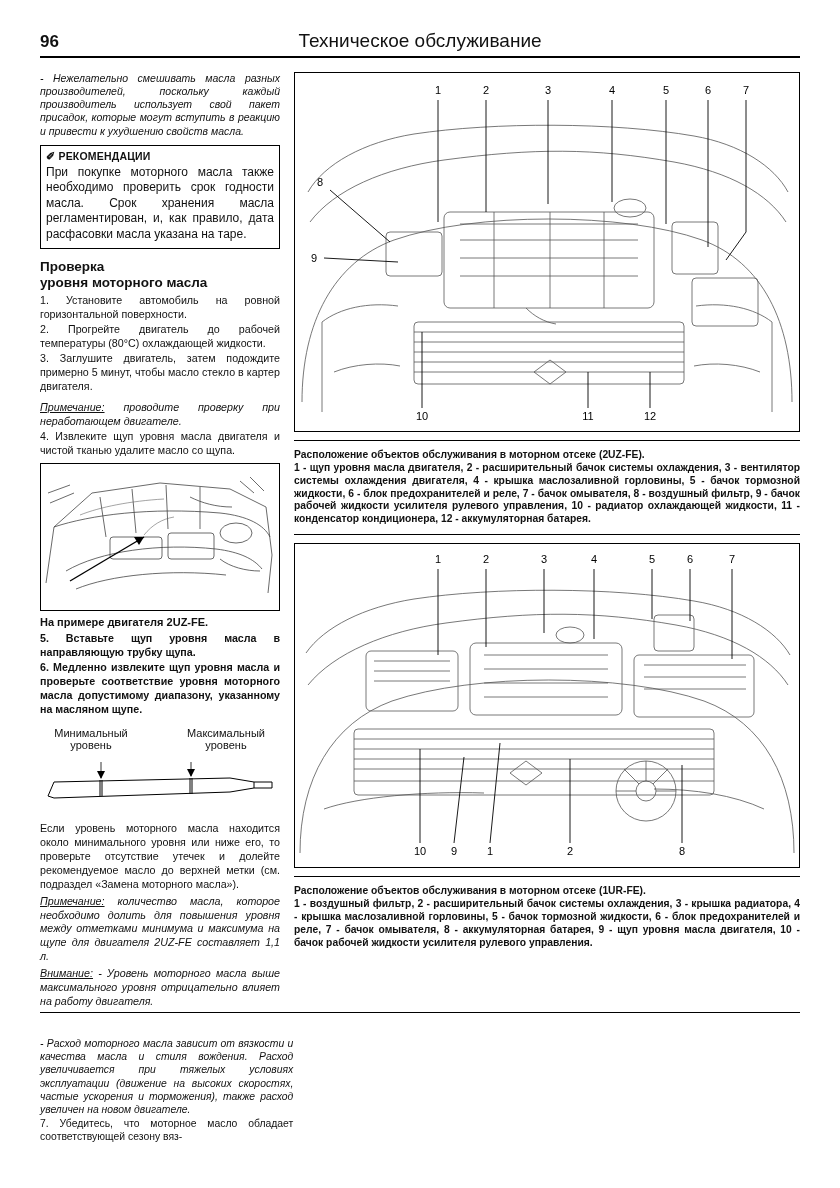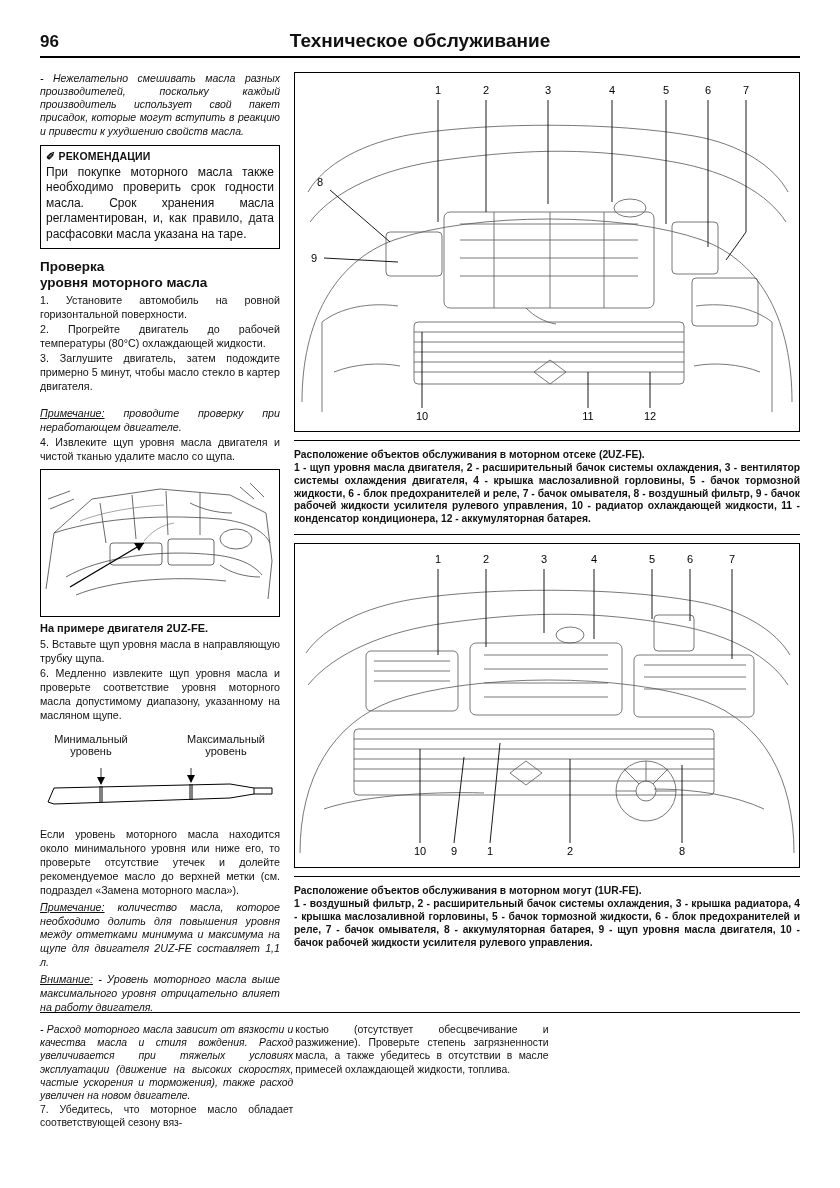--- a/index.html
+++ b/index.html
@@ -23,21 +23,21 @@
     align-items: flex-end;
     border-bottom: 2px solid #000;
     padding-bottom: 4px;
     margin-bottom: 14px;
   }
   .pg-num {
     font-size: 17px; font-weight: bold; width: 60px;
   }
   .pg-title {
     flex: 1; text-align: center;
-    font-size: 19px; font-weight: bold;
+    font-size: 19px; font-weight: normal;
     padding-right: 60px;
   }
   
   .cols {
     display: flex;
     gap: 14px;
     height: 1035px;
   }
   .col-left { width: 240px; position: relative; }
   .col-right { width: 506px; position: relative; }
@@ -103,23 +103,23 @@
 
   hr.rule { border: none; border-top: 1px solid #000; margin: 8px 0; }
 
   
   .bottom {
     position: absolute;
     left: 40px; right: 40px;
     top: 1000px;
     height: 140px;
     display: flex;
-    gap: 2px;
+    gap: 14px;
     border-top: 1px solid #000;
-    padding-top: 10px;
+    padding-top: 24px;
   }
   .bcol { width: 33.33%; font-size: 10.4px; line-height: 1.27; text-align: justify; }
   .bcol p { margin: 0 0 1px 0; }
 </style>
 </head>
 <body>
 
 <div class="page">
 
   <div class="pg-header">
@@ -145,21 +145,21 @@
 
       <h2 class="sec" style="white-space:pre-line;">Проверка
 уровня моторного масла</h2>
 
       <div class="body-txt">
         <p>1. Установите автомобиль на ровной горизонтальной поверхности.</p>
         <p>2. Прогрейте двигатель до рабочей температуры (80°C) охлаждающей жидкости.</p>
         <p>3. Заглушите двигатель, затем подождите примерно 5 минут, чтобы масло стекло в картер двигателя.</p>
       </div>
 
-      <div class="body-txt note-it" style="margin-top:13px;">
+      <div class="body-txt note-it" style="margin-top:7px;">
         <span class="u">Примечание:</span><span> проводите проверку при неработающем двигателе.</span>
       </div>
 
       <div class="body-txt" style="margin-top:1px;">
         <p>4. Извлеките щуп уровня масла двигателя и чистой тканью удалите масло со щупа.</p>
       </div>
 
       <div class="fig" style="height:148px;margin-top:6px;">
         <svg viewBox="0 0 240 148" preserveAspectRatio="none">
           <rect x="0.5" y="0.5" width="239" height="147" fill="#fff" stroke="#000" stroke-width="1"></rect>
@@ -182,21 +182,21 @@
           </g>
           <polygon points="104,74 94,74 99,82" fill="#000"></polygon>
           <g stroke="#666" fill="none" stroke-width="0.6">
             <path d="M104 72 C112 62, 122 56, 134 54"></path>
             <path d="M40 52 C60 44, 90 38, 124 36"></path>
           </g>
         </svg>
       </div>
       <div class="fig-label">На примере двигателя 2UZ-FE.</div>
 
-      <div class="body-txt" style="margin-top:4px;">
+      <div class="body-txt" style="margin-top:4px;font-weight:bold;">
         <p>5. Вставьте щуп уровня масла в направляющую трубку щупа.</p>
         <p>6. Медленно извлеките щуп уровня масла и проверьте соответствие уровня моторного масла допустимому диапазону, указанному на масляном щупе.</p>
       </div>
 
       <div class="dipstick-wrap">
         <div style="display:flex;justify-content:space-between;padding:0 8px;">
           <div class="dip-lbl" style="white-space:pre-line;width:86px;">Минимальный
 уровень</div>
           <div class="dip-lbl" style="white-space:pre-line;width:92px;">Максимальный
 уровень</div>
@@ -355,30 +355,29 @@
             <text x="196" y="312">1</text>
             <text x="276" y="312">2</text>
             <text x="388" y="312">8</text>
           </g>
         </svg>
       </div>
 
       <hr class="rule">
 
       <div class="caption">
-        <span class="cap-title">Расположение объектов обслуживания в моторном могут (1UR-FE).</span>
+        <span class="cap-title">Расположение объектов обслуживания в моторном отсеке (1UR-FE).</span>
         <div style="font-weight:bold;">1 - воздушный фильтр, 2 - расширительный бачок системы охлаждения, 3 - крышка радиатора, 4 - крышка маслозаливной горловины, 5 - бачок тормозной жидкости, 6 - блок предохранителей и реле, 7 - бачок омывателя, 8 - аккумуляторная батарея, 9 - щуп уровня масла двигателя, 10 - бачок рабочей жидкости усилителя рулевого управления.</div>
       </div>
 
     </div>
   </div>
 
   <div class="bottom" style="position:absolute;left:40px;right:40px;top:1012px;">
     <div class="bcol">
       <p class="note-it">- Расход моторного масла зависит от вязкости и качества масла и стиля вождения. Расход увеличивается при тяжелых условиях эксплуатации (движение на высоких скоростях, частые ускорения и торможения), также расход увеличен на новом двигателе.</p>
       <p>7. Убедитесь, что моторное масло обладает соответствующей сезону вяз-</p>
     </div>
     <div class="bcol">
-      <p>костью (отсутствует обесцвечивание и разжижение). Проверьте степень загрязненности масла, а также убедитесь в отсутствии в масле примесей охлаждающей жидкости, топлива.</p>
     </div>
   </div>
 
 </div>
 
 </body></html>

